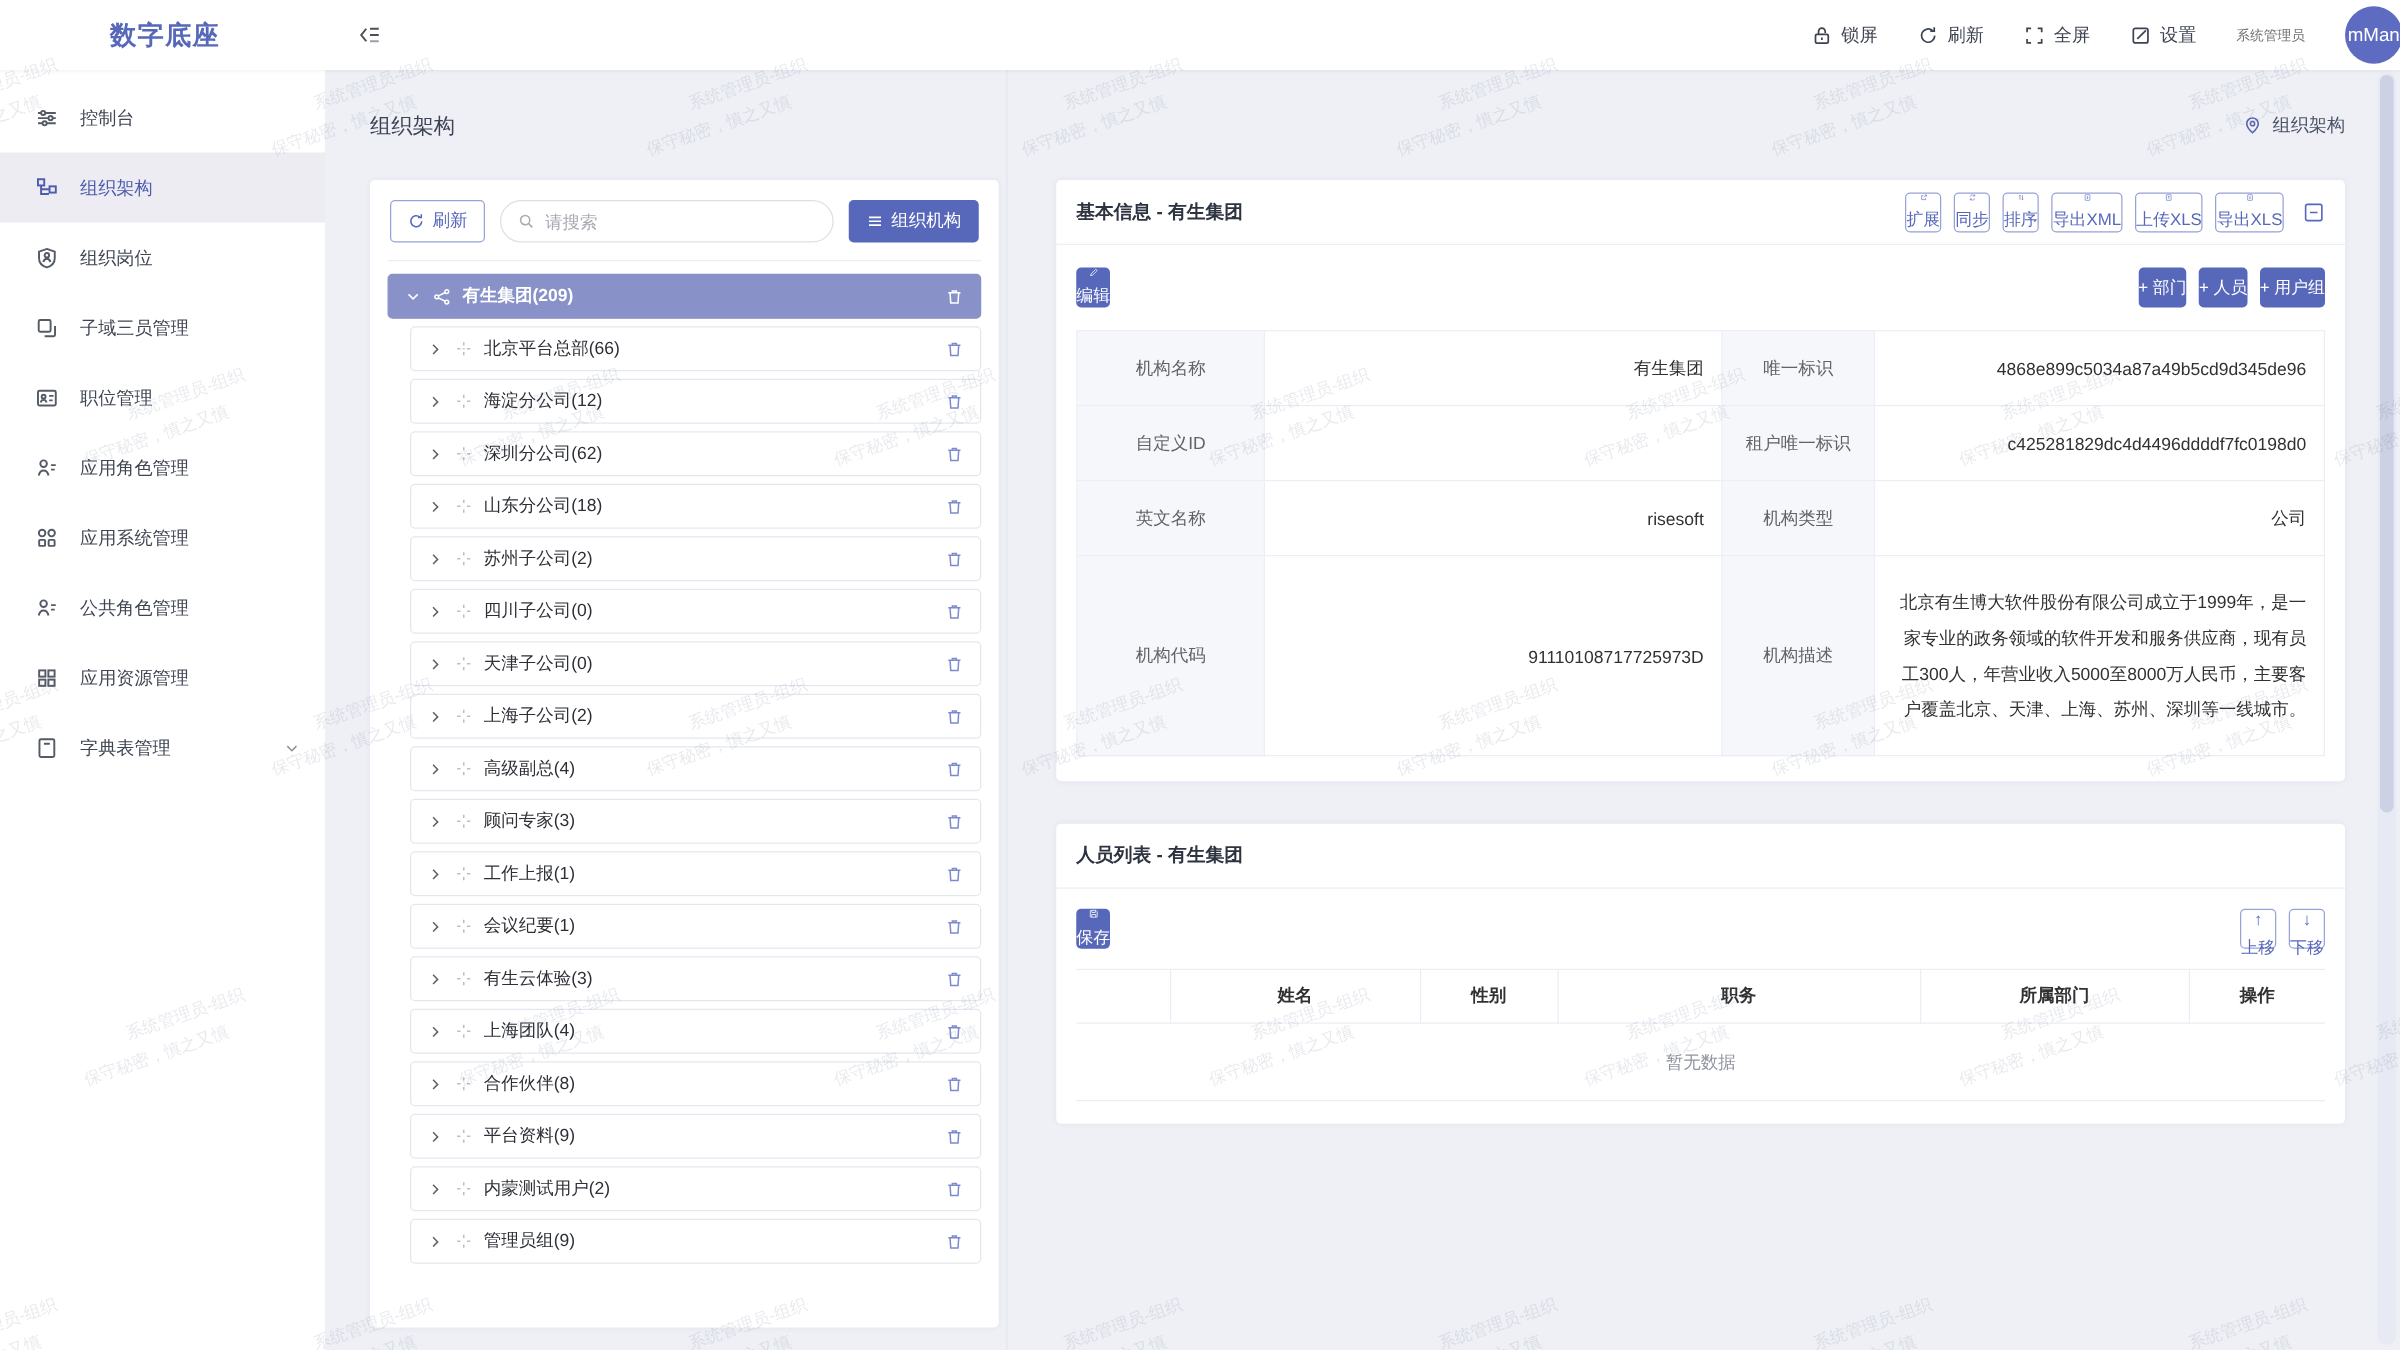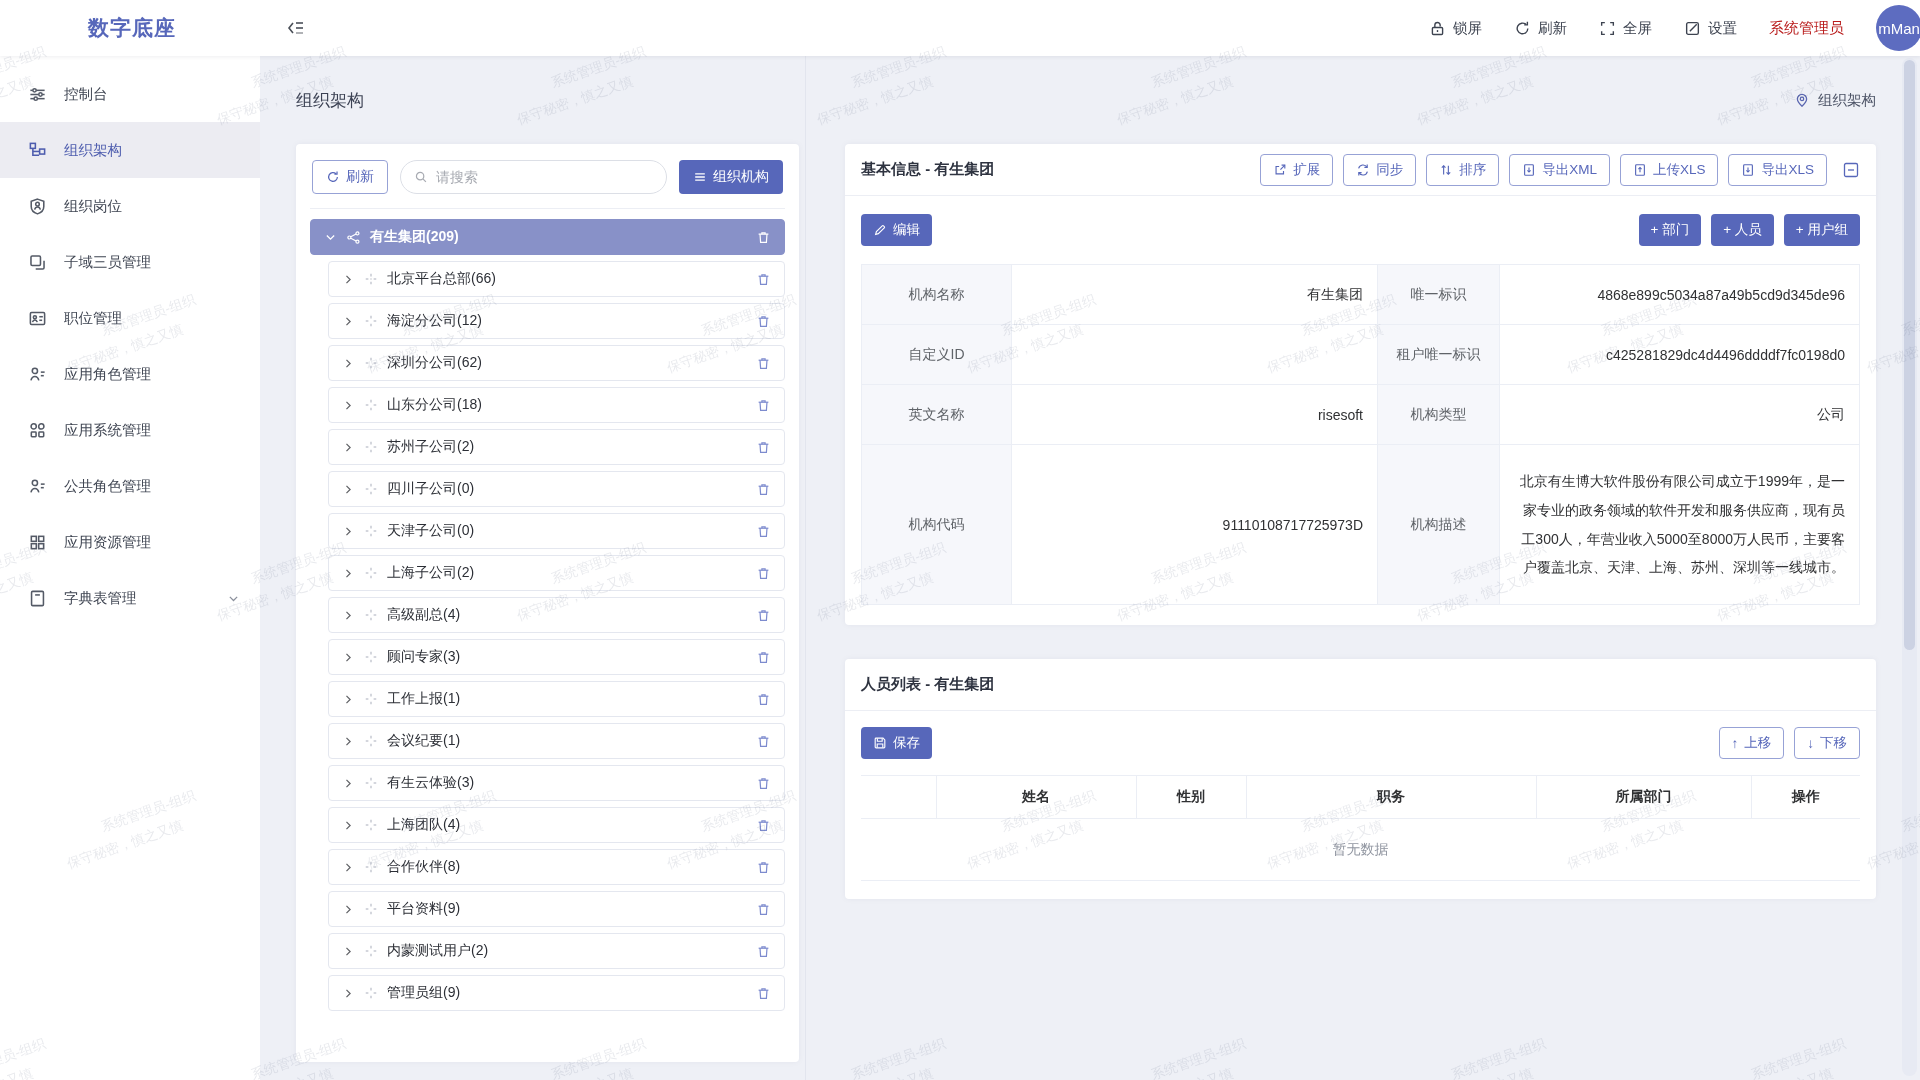--- a/index.html
+++ b/index.html
@@ -11,21 +11,21 @@
   .app { position:relative; width:1920px; height:1080px; background:var(--page-bg,#eef0f6); overflow:hidden; }
 
   
   .topbar { position:absolute; top:0; left:0; right:0; height:56px; background:#fff;
             display:flex; align-items:center; z-index:6; box-shadow:0 1px 4px rgba(0,21,41,.07); }
   .logo { margin-left:88px; font-size:21px; font-weight:bold; color:var(--primary,#5767ba); letter-spacing:1px; }
   .fold { margin-left:110px; width:20px; height:20px; color:#4a4f58; cursor:pointer; }
   .topbar-right { margin-left:auto; display:flex; align-items:center; gap:32px; margin-right:8px; }
   .top-action { display:flex; align-items:center; gap:7px; font-size:14.5px; color:#3d4350; cursor:pointer; }
   .top-action .ic { width:17px; height:17px; }
-  .username { font-size:15px; color:#b91c1c; cursor:pointer; }
+  .username { font-size:11px; color:#737373; cursor:pointer; }
   .avatar { width:46px; height:46px; border-radius:50%; background:#5d6cc0; color:#fff; display:flex;
             align-items:center; justify-content:center; font-size:15px; overflow:hidden; margin-right:-10px; cursor:pointer; flex-shrink:0;}
 
   
   .sidebar { position:absolute; top:56px; left:0; bottom:0; width:260px; background:#fff; padding-top:10px; z-index:2; }
   .side-item { height:56px; display:flex; align-items:center; padding-left:28px; gap:17px;
                font-size:14.5px; color:#3f4552; cursor:pointer; }
   .side-item .ic { width:19px; height:19px; color:#545a66; flex-shrink:0; }
   .side-item.active { background:#ececf2; color:#4d5cae; }
   .side-item.active .ic { color:#4d5cae; }
@@ -67,21 +67,21 @@
   .tree-row.root { margin-left:0; background:var(--tree-selected,#8891c8); border-color:var(--tree-selected,#8891c8);
                    color:#fff; font-weight:bold; }
   .tree-row.root .chev, .tree-row.root .share, .tree-row.root .trash-btn { color:#fff; }
   .tree-row .share { width:15px; height:15px; flex-shrink:0; }
 
   
   .card { background:#fff; border-radius:4px; box-shadow:0 0 6px rgba(30,40,80,.05); }
   .card-head { height:52px; display:flex; align-items:center; padding:0 16px; border-bottom:1px solid #eceef4; }
   .card-title { font-weight:bold; font-size:15px; color:#2e3340; }
   .head-actions { margin-left:auto; display:flex; align-items:center; gap:10px; }
-  .btn-sm { height:32px; padding:0 12px; font-size:13.5px; }
+  .btn-sm { height:32px; padding:0 0; font-size:13.5px;flex-direction:column; }
   .collapse-sq { width:18px; height:18px; color:var(--primary,#5767ba); margin-left:5px; cursor:pointer; flex-shrink:0; }
 
   .info-body { padding:18px 16px 20px; }
   .row-actions { display:flex; align-items:center; margin-bottom:18px; }
   .add-group { margin-left:auto; display:flex; gap:10px; }
 
   table.info { width:100%; border-collapse:collapse; table-layout:fixed; }
   table.info td { border:1px solid var(--border,#ebeef5); font-size:14px; padding:8px 14px; }
   td.lbl { background:#f6f7fb; color:#5f6368; text-align:center; }
   td.val { color:#303133;text-align:right; }

